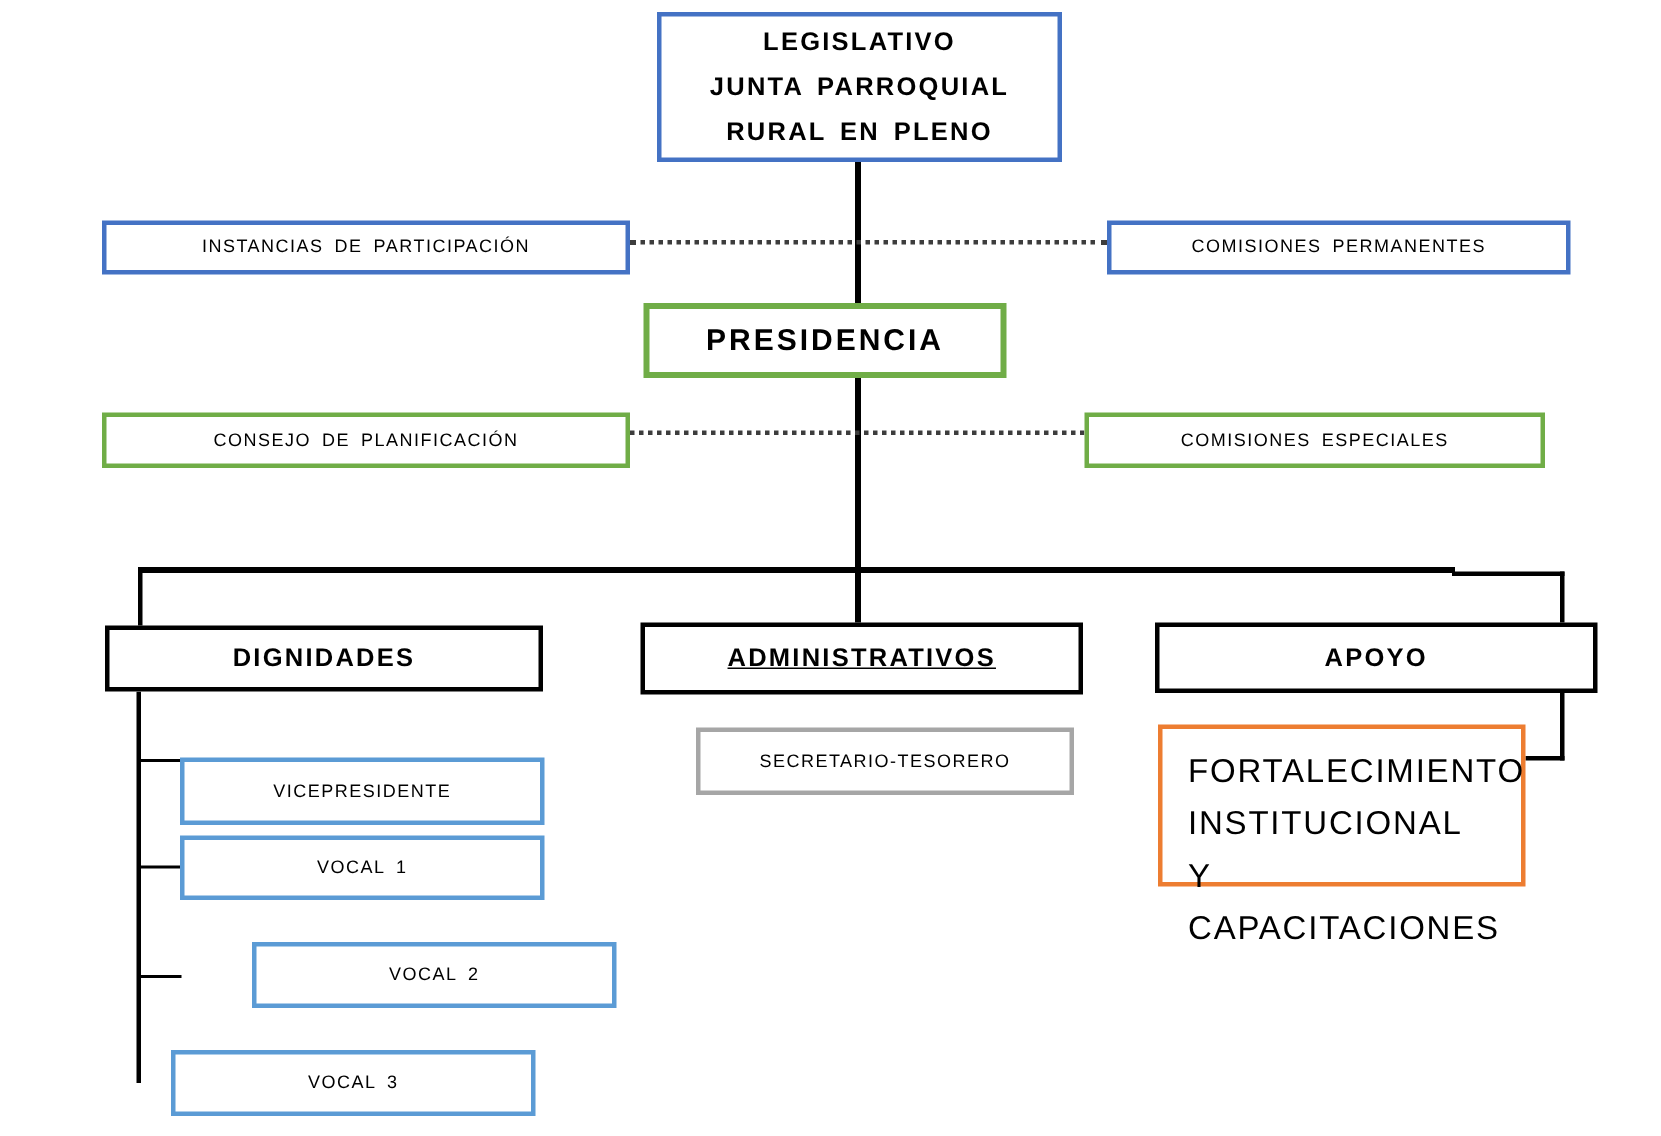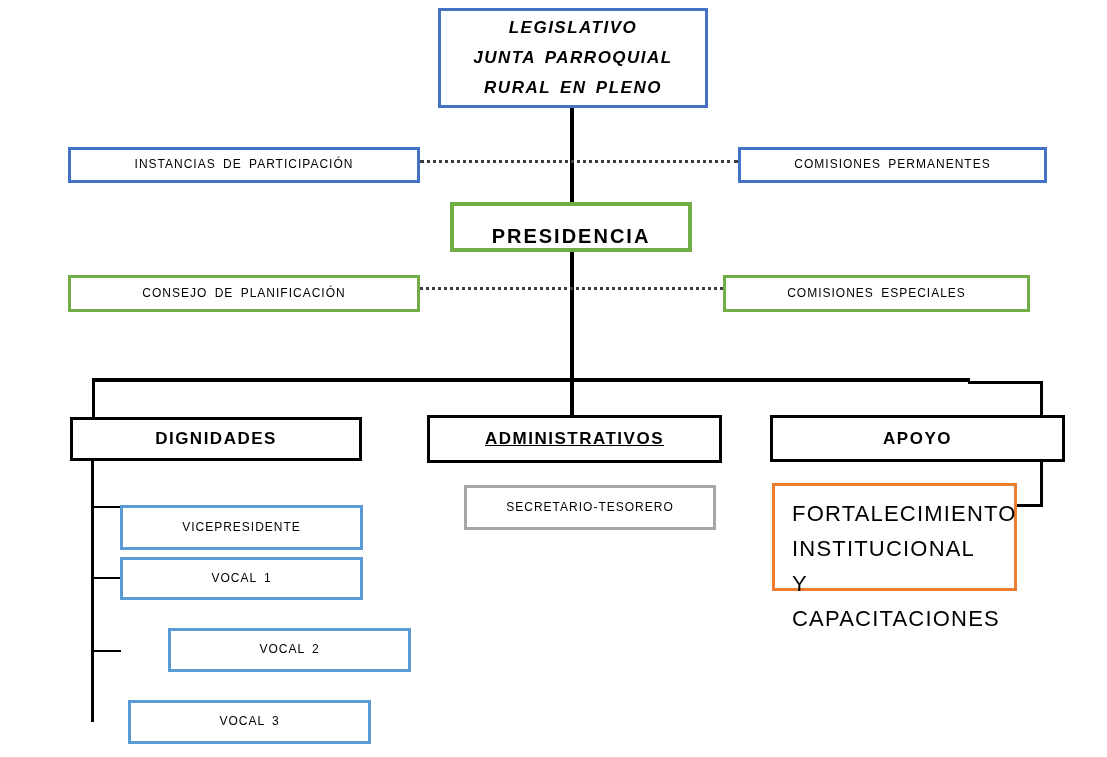--- a/index.html
+++ b/index.html
@@ -45,21 +45,21 @@
   }
   .dotted {
     position: absolute;
     height: 0;
     border-top: 3px dotted #3d3d3d;
     background: none;
     z-index: 1;
   }
   .stacked { flex-direction: column; }
   .stacked div { white-space: pre-wrap; }
-  #node-legislativo { font-size: 17px; line-height: 30px; letter-spacing: 1.5px; font-style: italic; }
+  #node-legislativo { font-size: 17px; line-height: 30px; letter-spacing: 1.5px; }
   #node-presidencia { font-size: 20px; letter-spacing: 2px; }
   .dept { font-size: 17px; letter-spacing: 1.5px; }
   #node-fortalecimiento {
     justify-content: flex-start;
     align-items: flex-start;
     text-align: left;
     padding: 10px 8px 0 17px;
     font-size: 22px;
     line-height: 35px;
     letter-spacing: 1.2px;
@@ -92,21 +92,21 @@
   </div>
 
   <div class="box b-blue" style="left:68px; top:147px; width:352px; height:36px;">
     <span>INSTANCIAS DE PARTICIPACIÓN</span>
   </div>
 
   <div class="box b-blue" style="left:738px; top:147px; width:309px; height:36px;">
     <span>COMISIONES PERMANENTES</span>
   </div>
 
-  <div id="node-presidencia" class="box bold b-green4" style="left:450px; top:202px; width:242px; height:50px;align-items:flex-end;">
+  <div id="node-presidencia" class="box bold b-green4" style="left:429px; top:202px; width:242px; height:50px;">
     <span>PRESIDENCIA</span>
   </div>
 
   <div class="box b-green" style="left:68px; top:275px; width:352px; height:37px;">
     <span>CONSEJO DE PLANIFICACIÓN</span>
   </div>
 
   <div class="box b-green" style="left:723px; top:275px; width:307px; height:37px;">
     <span>COMISIONES ESPECIALES</span>
   </div>
@@ -128,21 +128,21 @@
   </div>
 
   <div class="box b-lblue" style="left:120px; top:557px; width:243px; height:43px;">
     <span>VOCAL 1</span>
   </div>
 
   <div class="box b-lblue" style="left:120px; top:628px; width:243px; height:44px;margin-left:48px;">
     <span>VOCAL 2</span>
   </div>
 
-  <div class="box b-lblue" style="left:128px; top:700px; width:243px; height:44px;">
+  <div class="box b-lblue" style="left:114px; top:700px; width:243px; height:44px;">
     <span>VOCAL 3</span>
   </div>
 
   <div class="box b-gray" style="left:464px; top:485px; width:252px; height:45px;">
     <span>SECRETARIO-TESORERO</span>
   </div>
 
   <div id="node-fortalecimiento" class="box b-orange stacked" style="left:772px; top:483px; width:245px; height:108px;">
     <div>FORTALECIMIENTO</div>
     <div>INSTITUCIONAL   Y</div>

